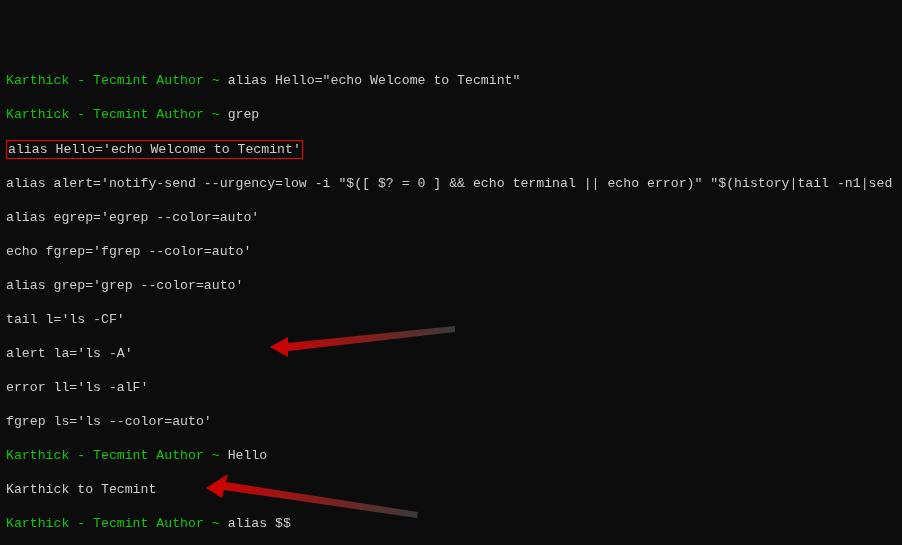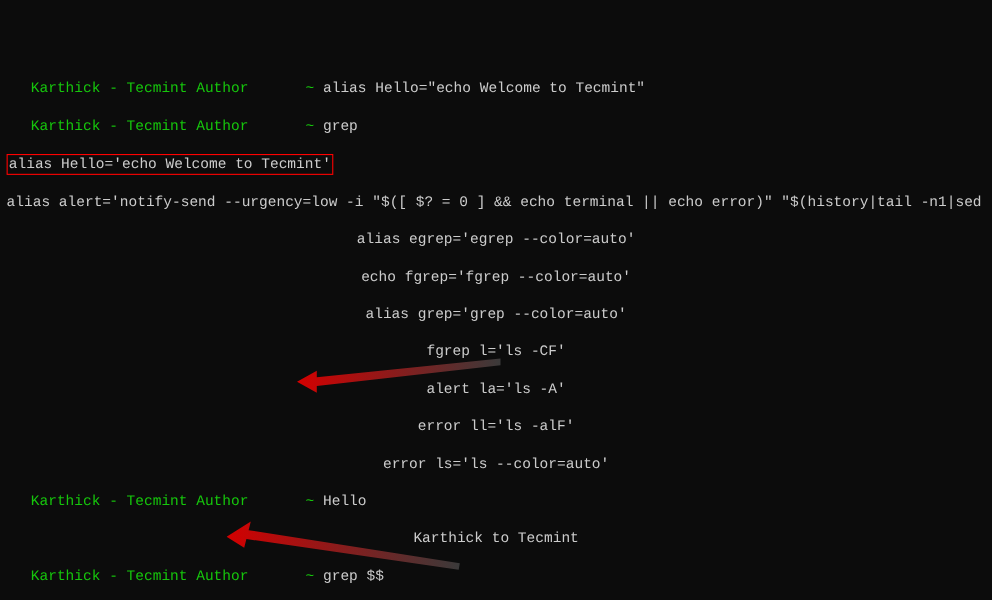--- a/index.html
+++ b/index.html
@@ -10,23 +10,23 @@
       font-size: 13.2px;
       line-height: 17px;
       color: #cccccc;
       width: 902px;
       height: 545px;
       box-sizing: border-box;
       overflow: hidden;
       white-space: pre;
       position: relative;
     }
-    .prompt-green { color: #16c60c; margin-left: 22px; }
+    .prompt-green { color: #16c60c; }
     .cmd-white { color: #cccccc; }
-    .out-white { color: #cccccc; text-align: center; }
+    .out-white { color: #cccccc; }
     .highlight-box {
       display: inline-block;
       border: 1.5px solid #ff0000;
       padding: 0 1px;
       margin-bottom: -2px;
     }
     .arrow {
       position: absolute;
       pointer-events: none;
     }
@@ -38,27 +38,27 @@
 
 
 
 <span class="line"><span class="prompt-green">Karthick - Tecmint Author</span><span class="prompt-green"> </span><span class="prompt-green">~</span><span class="cmd-white"> </span><span class="cmd-white">alias Hello="echo Welcome to Tecmint"</span></span>
 <span class="line"><span class="prompt-green">Karthick - Tecmint Author</span><span class="prompt-green"> </span><span class="prompt-green">~</span><span class="cmd-white"> </span><span class="cmd-white">grep</span></span>
 <span class="line"><span class="highlight-box"><span class="out-white">alias Hello='echo Welcome to Tecmint'</span></span></span>
 <span class="line out-white">alias alert='notify-send --urgency=low -i "$([ $? = 0 ] &amp;&amp; echo terminal || echo error)" "$(history|tail -n1|sed -e '\''s/^\s*[0-9]\+\s*//;s/[;&amp;|]\s*alert$//'\'')"'</span>
 <span class="line out-white">alias egrep='egrep --color=auto'</span>
 <span class="line out-white">echo fgrep='fgrep --color=auto'</span>
 <span class="line out-white">alias grep='grep --color=auto'</span>
-<span class="line out-white">fgrep l='ls -CF'</span>
+<span class="line out-white">tail l='ls -CF'</span>
 <span class="line out-white">alert la='ls -A'</span>
 <span class="line out-white">error ll='ls -alF'</span>
-<span class="line out-white">error ls='ls --color=auto'</span>
+<span class="line out-white">fgrep ls='ls --color=auto'</span>
 <span class="line"><span class="prompt-green">Karthick - Tecmint Author</span><span class="prompt-green"> </span><span class="prompt-green">~</span><span class="cmd-white"> </span><span class="cmd-white">Hello</span></span>
 <span class="line out-white">Karthick to Tecmint</span>
-<span class="line"><span class="prompt-green">Karthick - Tecmint Author</span><span class="prompt-green"> </span><span class="prompt-green">~</span><span class="cmd-white"> </span><span class="cmd-white">grep $$</span></span>
+<span class="line"><span class="prompt-green">Karthick - Tecmint Author</span><span class="prompt-green"> </span><span class="prompt-green">~</span><span class="cmd-white"> </span><span class="cmd-white">alias $$</span></span>
 
 
 
 
 
 
 
 
 
 

